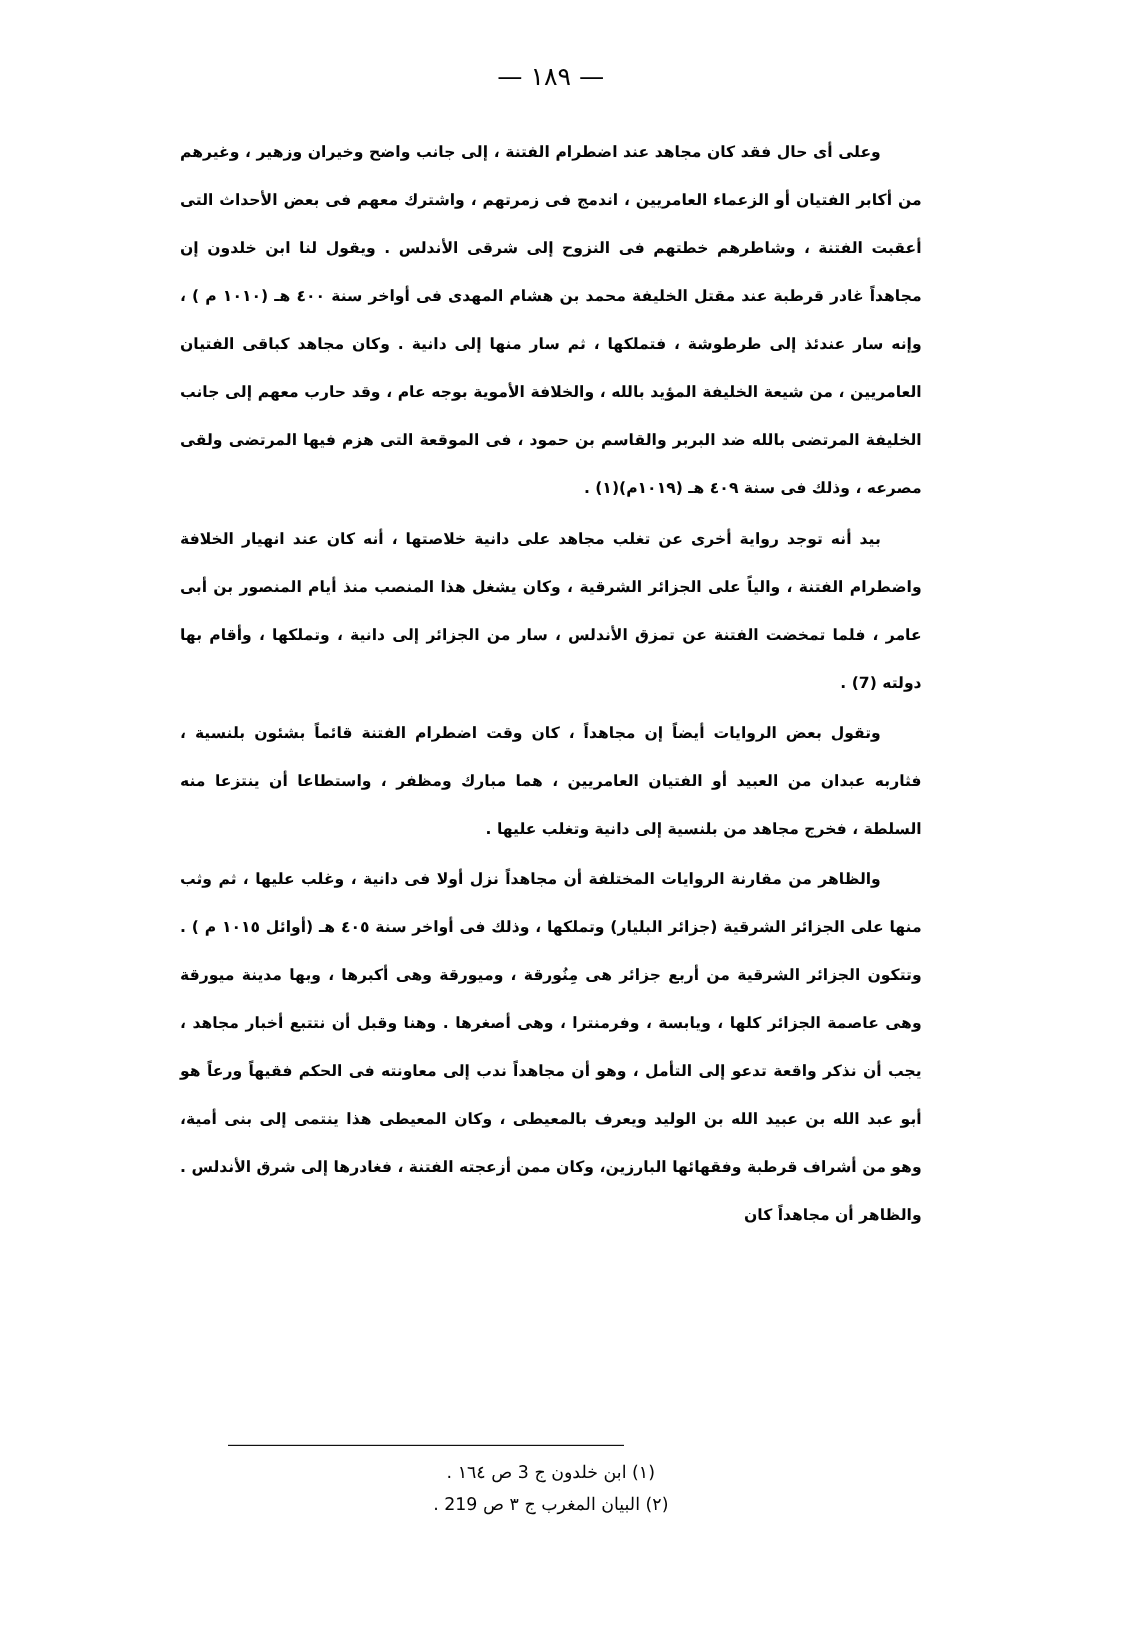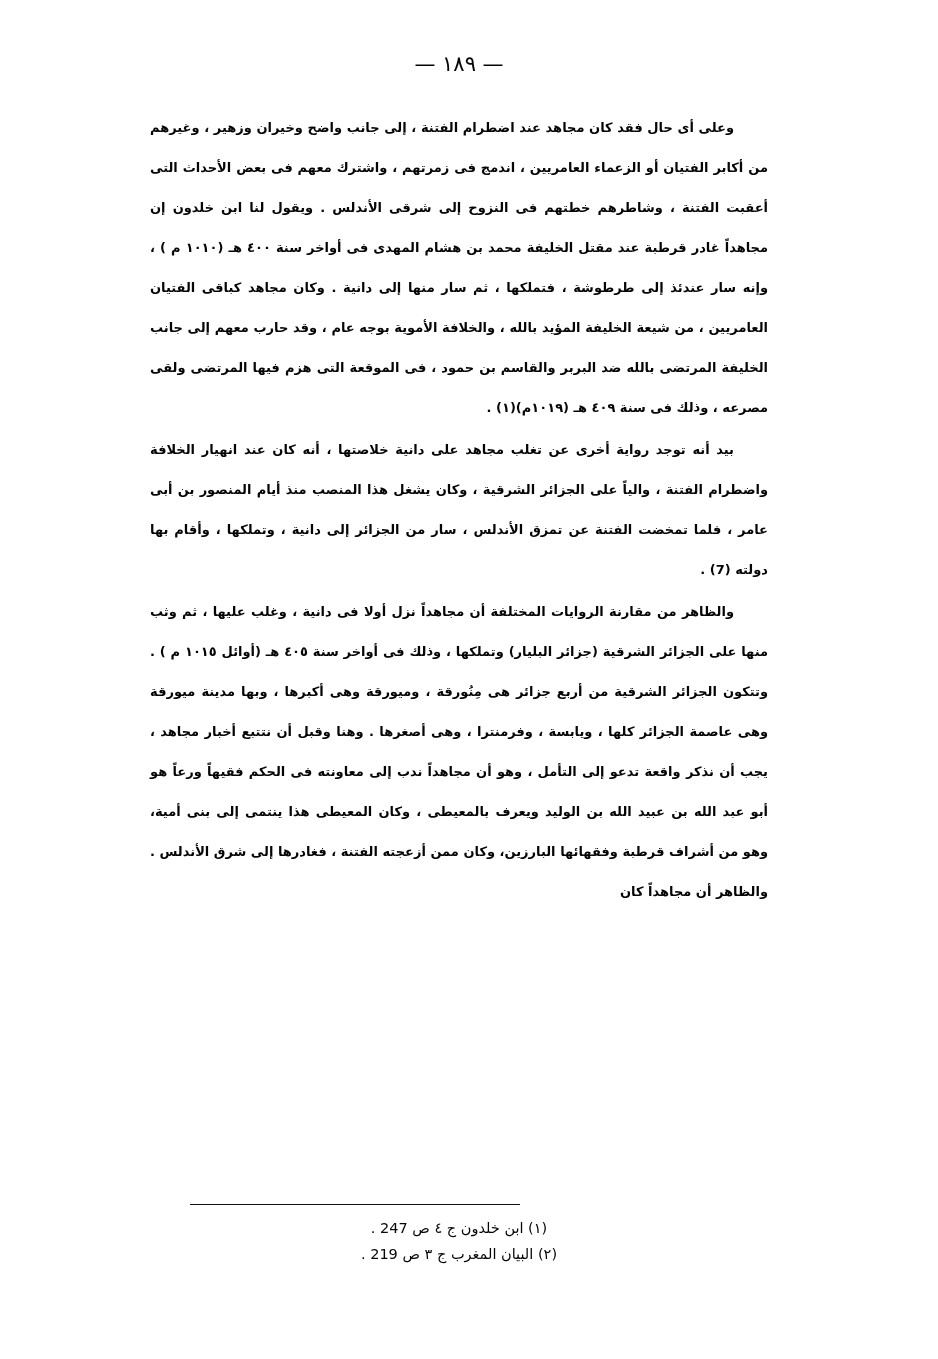--- a/index.html
+++ b/index.html
@@ -68,22 +68,23 @@
 </head>
 <body>
 
 <div class="page">
 
   <div class="page-number">— ١٨٩ —</div>
 
   <div class="body-text">
     <p>وعلى أى حال فقد كان مجاهد عند اضطرام الفتنة ، إلى جانب واضح وخيران وزهير ، وغيرهم من أكابر الفتيان أو الزعماء العامريين ، اندمج فى زمرتهم ، واشترك معهم فى بعض الأحداث التى أعقبت الفتنة ، وشاطرهم خطتهم فى النزوح إلى شرقى الأندلس . ويقول لنا ابن خلدون إن مجاهداً غادر قرطبة عند مقتل الخليفة محمد بن هشام المهدى فى أواخر سنة ٤٠٠ هـ (١٠١٠ م ) ، وإنه سار عندئذ إلى طرطوشة ، فتملكها ، ثم سار منها إلى دانية . وكان مجاهد كباقى الفتيان العامريين ، من شيعة الخليفة المؤيد بالله ، والخلافة الأموية بوجه عام ، وقد حارب معهم إلى جانب الخليفة المرتضى بالله ضد البربر والقاسم بن حمود ، فى الموقعة التى هزم فيها المرتضى ولقى مصرعه ، وذلك فى سنة ٤٠٩ هـ (١٠١٩م)(١) .</p>
     <p>بيد أنه توجد رواية أخرى عن تغلب مجاهد على دانية خلاصتها ، أنه كان عند انهيار الخلافة واضطرام الفتنة ، والياً على الجزائر الشرقية ، وكان يشغل هذا المنصب منذ أيام المنصور بن أبى عامر ، فلما تمخضت الفتنة عن تمزق الأندلس ، سار من الجزائر إلى دانية ، وتملكها ، وأقام بها دولته (7) .</p>
+    <p>وتقول بعض الروايات أيضاً إن مجاهداً ، كان وقت اضطرام الفتنة قائماً بشئون بلنسية ، فثاربه عبدان من العبيد أو الفتيان العامريين ، هما مبارك ومظفر ، واستطاعا أن ينتزعا منه السلطة ، فخرج مجاهد من بلنسية إلى دانية وتغلب عليها .</p>
     <p>والظاهر من مقارنة الروايات المختلفة أن مجاهداً نزل أولا فى دانية ، وغلب عليها ، ثم وثب منها على الجزائر الشرقية (جزائر البليار) وتملكها ، وذلك فى أواخر سنة ٤٠٥ هـ (أوائل ١٠١٥ م ) . وتتكون الجزائر الشرقية من أربع جزائر هى مِنُورقة ، وميورقة وهى أكبرها ، وبها مدينة ميورقة وهى عاصمة الجزائر كلها ، ويابسة ، وفرمنترا ، وهى أصغرها . وهنا وقبل أن نتتبع أخبار مجاهد ، يجب أن نذكر واقعة تدعو إلى التأمل ، وهو أن مجاهداً ندب إلى معاونته فى الحكم فقيهاً ورعاً هو أبو عبد الله بن عبيد الله بن الوليد ويعرف بالمعيطى ، وكان المعيطى هذا ينتمى إلى بنى أمية، وهو من أشراف قرطبة وفقهائها البارزين، وكان ممن أزعجته الفتنة ، فغادرها إلى شرق الأندلس . والظاهر أن مجاهداً كان</p>
   </div>
 
   <div class="footnotes">
     <hr class="footnote-rule">
-    <div class="footnote">(١) ابن خلدون ج ٤ ص 247 .</div>
+    <div class="footnote">(١) ابن خلدون ج 3 ص ١٦٤ .</div>
     <div class="footnote">(٢) البيان المغرب ج ٣ ص 219 .</div>
   </div>
 
 </div>
 
 </body></html>

